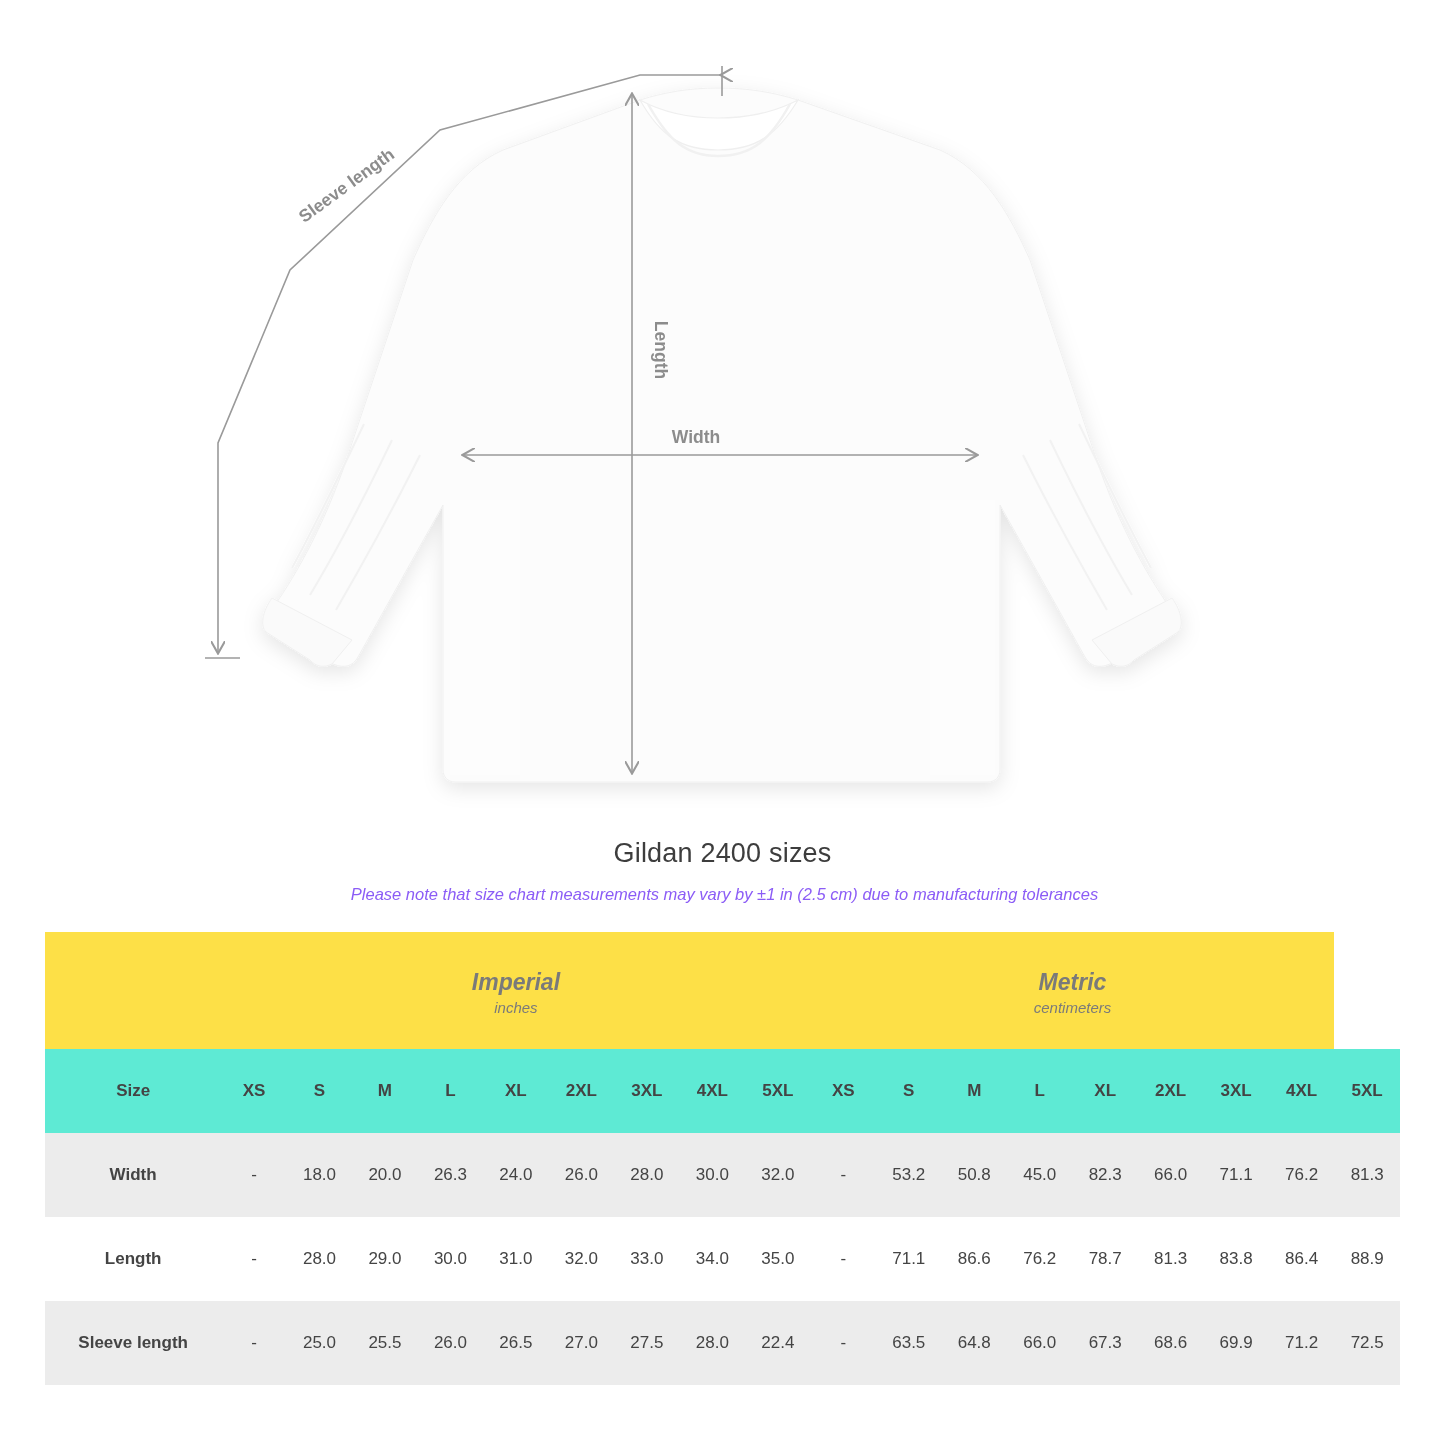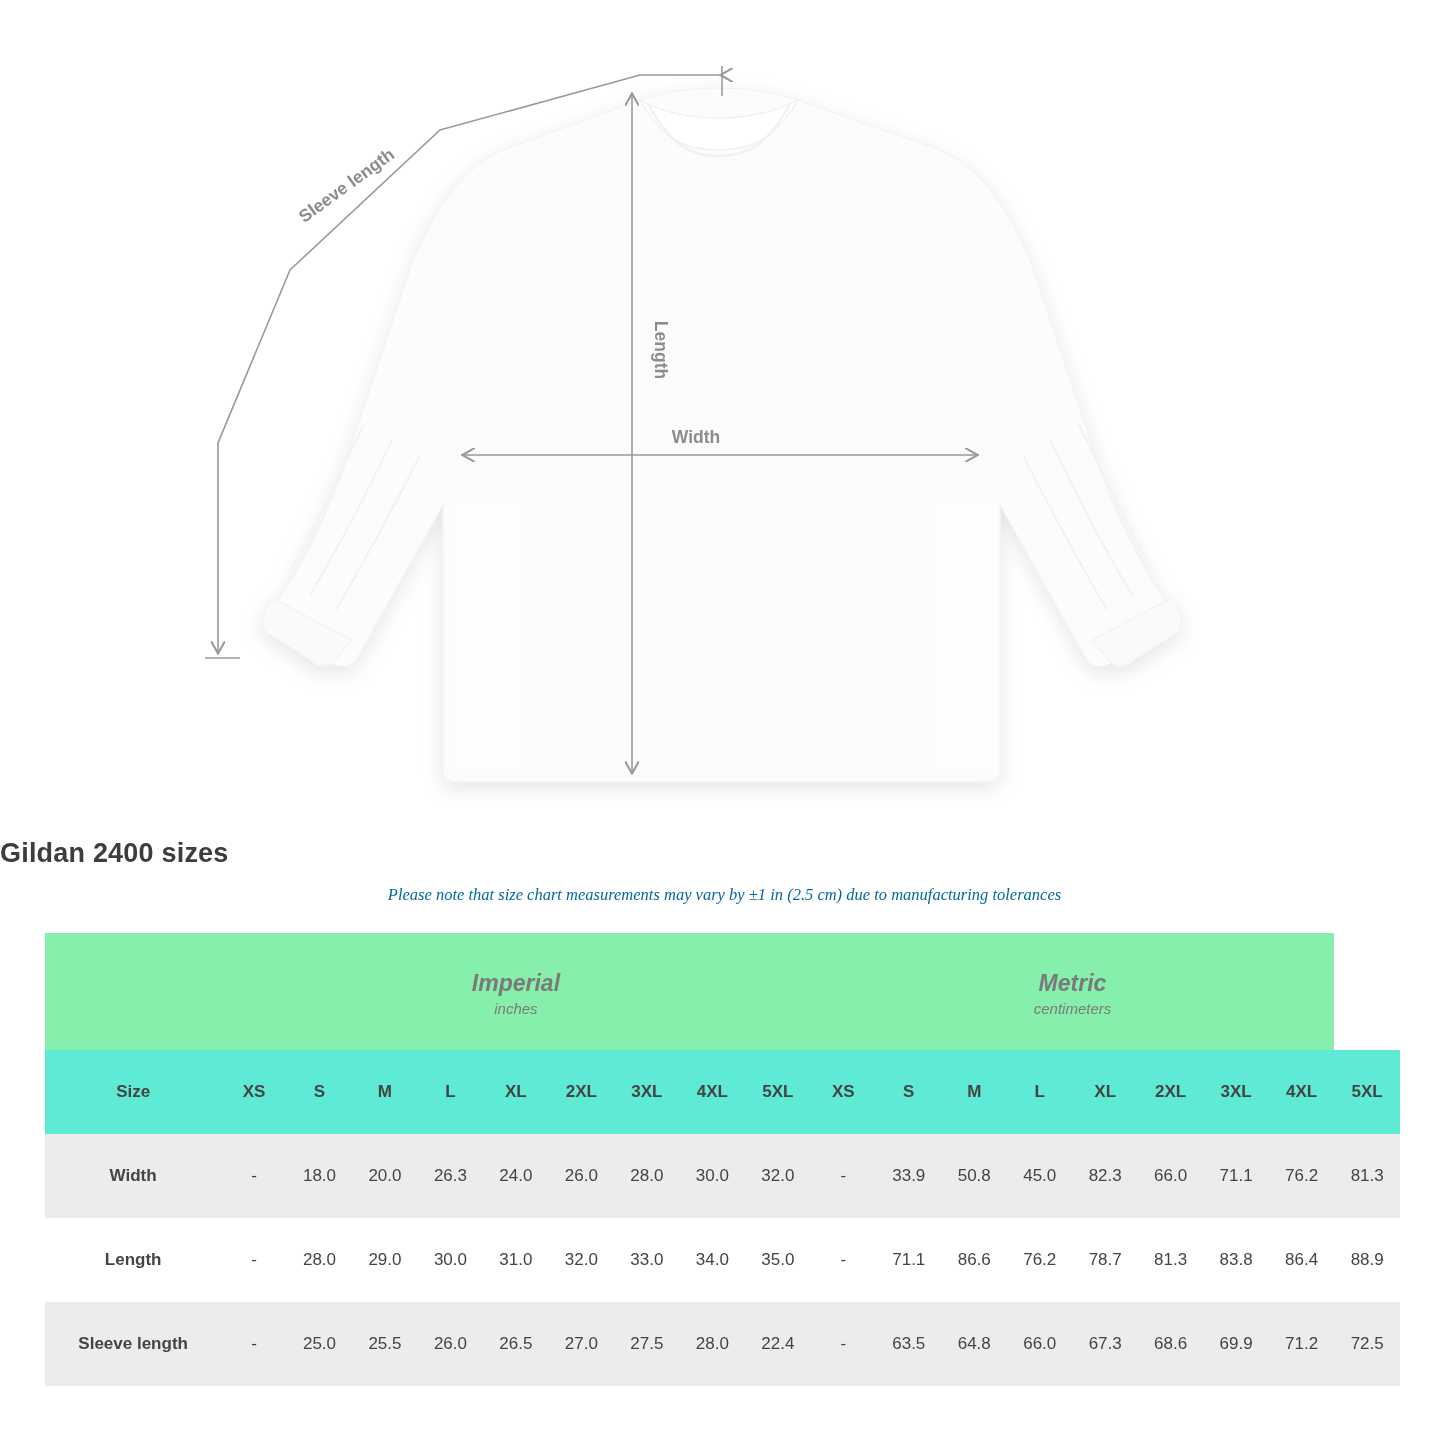--- a/index.html
+++ b/index.html
@@ -27,52 +27,52 @@
     height: 820px;
   }
   .illustration svg {
     position: absolute;
     top: 0;
     left: 0;
   }
 
   
   .chart-title {
+    text-align: center;
     font-size: 27px;
-    font-weight: bold;
+    font-weight: normal;
     color: #3d3d3d;
     margin: 18px 0 0 0;
     letter-spacing: .2px;
   }
   .chart-note {
     text-align: center;
     font-size: 16.5px;
     font-style: italic;
-    color: #0369a1;
+    color: #8b5cf6;
     margin: 16px 0 0 4px;
-    font-family: Liberation Serif, serif;
   }
 
   
   .table-wrap {
     margin: 28px 45px 0 45px;
   }
   table.size-table {
     border-collapse: collapse;
     width: 1355px;
     table-layout: fixed;
   }
   table.size-table td, table.size-table th {
     border: none;
     text-align: center;
     font-size: 17px;
     color: #444444;
   }
   .unit-head td {
-    background: #86efac;
+    background: #fde047;
     height: 115px;
     vertical-align: middle;
   }
   .unit-name {
     font-size: 23px;
     font-style: italic;
     font-weight: bold;
     color: #7a7a7a;
     line-height: 1.5;
   }
@@ -267,21 +267,21 @@
           <td>-</td>
           <td>18.0</td>
           <td>20.0</td>
           <td>26.3</td>
           <td>24.0</td>
           <td>26.0</td>
           <td>28.0</td>
           <td>30.0</td>
           <td>32.0</td>
           <td>-</td>
-          <td>33.9</td>
+          <td>53.2</td>
           <td>50.8</td>
           <td>45.0</td>
           <td>82.3</td>
           <td>66.0</td>
           <td>71.1</td>
           <td>76.2</td>
           <td>81.3</td>
         </tr>
 
         <tr class="row-b">

